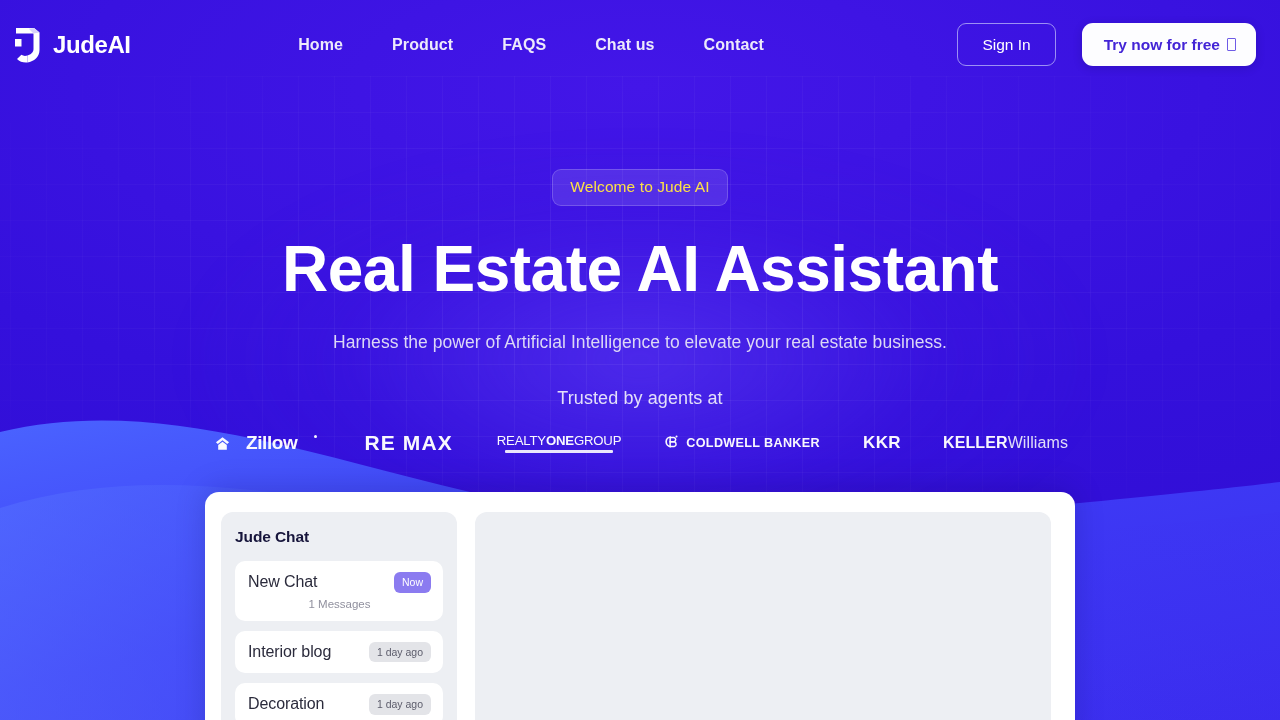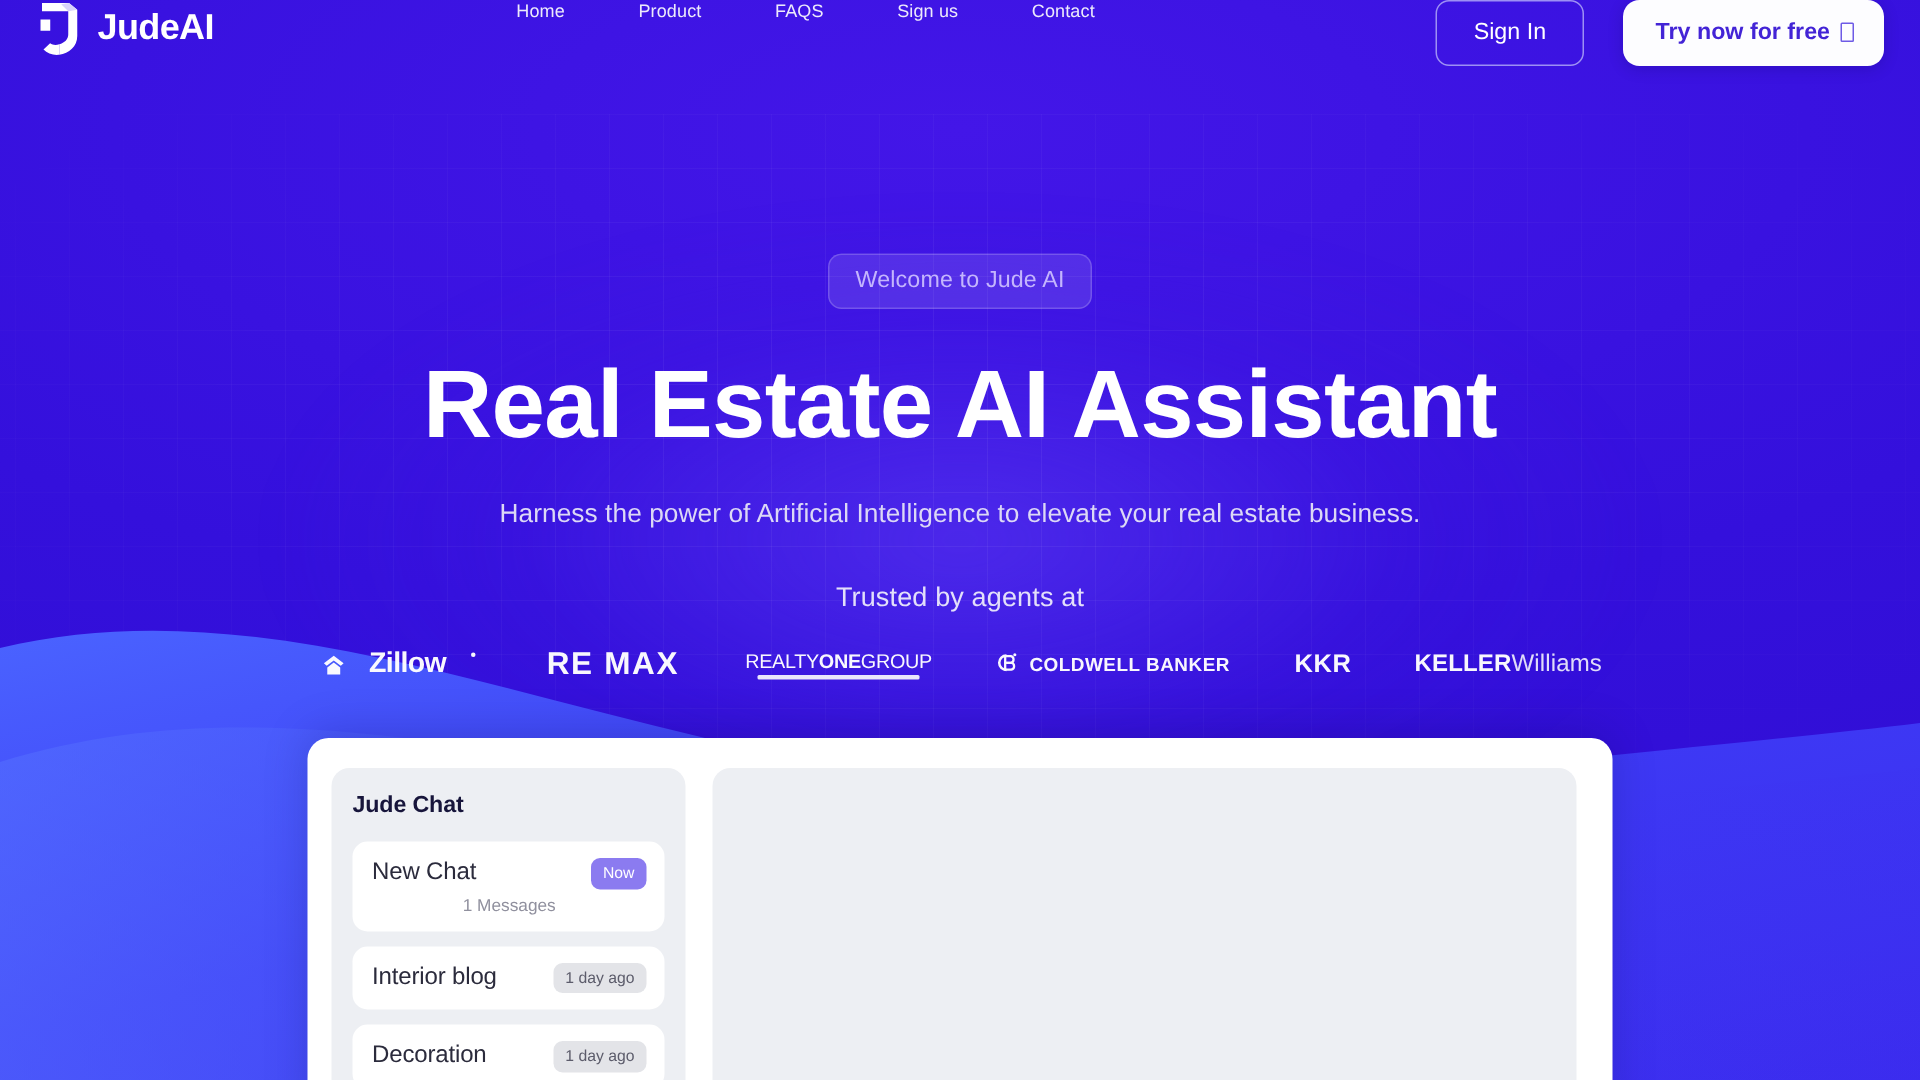--- a/index.html
+++ b/index.html
@@ -36,38 +36,38 @@
     background:radial-gradient(ellipse at center, rgba(110,80,255,0.40) 0%, rgba(70,30,230,0.12) 48%, transparent 72%);
     filter:blur(18px);
   }
   .bg-wave { position:absolute; left:0; right:0; bottom:0; height:330px; }
   .bg-wave svg { display:block; width:100%; height:100%; }
 
   
   .header {
     position:relative; z-index:5;
     height:89px;
-    display:flex; align-items:flex-start;
-    padding:0 24px 0 24px;
+    display:flex; align-items:center;
+    padding:0 24px 0 12px;
   }
   .brand { display:flex; align-items:center; gap:11px; flex:0 0 auto; }
   .brand-mark { width:30px; height:38px; display:block; }
   .brand-name {
     color:#fff; font-size:24px; font-weight:700; letter-spacing:-0.4px;
     line-height:1;
   }
 
   .nav {
     flex:1 1 auto;
     display:flex; align-items:center; justify-content:center;
     gap:49px;
     margin-left:-26px;
   }
   .nav-link {
-    color:#EDEAFB; font-size:12px; font-weight:400;
+    color:#EDEAFB; font-size:16px; font-weight:700;
     text-decoration:none; letter-spacing:0.1px; white-space:nowrap;
   }
 
   .actions { display:flex; align-items:center; gap:26px; flex:0 0 auto; }
   .btn-signin {
     color:#fff; font-size:15.5px; font-weight:400;
     background:transparent;
     border:1.4px solid #9D90F4;
     border-radius:9px;
     padding:13px 24px;
@@ -91,21 +91,21 @@
   }
 
   
   .hero {
     position:relative; z-index:4;
     text-align:center;
     padding-top:80px;
   }
   .welcome-badge {
     display:inline-block;
-    color:#c4b5fd; font-size:15.5px; letter-spacing:0.1px;
+    color:#fde047; font-size:15.5px; letter-spacing:0.1px;
     background:rgba(255,255,255,0.115);
     border:1px solid rgba(255,255,255,0.19);
     border-radius:9px;
     padding:9px 17px 10px;
     line-height:1;
   }
   .headline {
     margin-top:30px;
     color:#FFFFFF;
     font-size:64px;
@@ -248,21 +248,21 @@
       <path d="M22 2 L27.5 6.5 L21.5 7.5 L16.8 2.8 Z" fill="#D8D2FB"></path>
       <path d="M15.5 29.5 L15.5 36.5 C11.5 37 7.5 35.6 5 33 L9.4 28.8 C11.2 30.1 13.3 30.2 15.5 29.5 Z" fill="#FFFFFF"></path>
     </svg>
     <span class="brand-name">JudeAI</span>
   </div>
 
   <nav class="nav">
     <a class="nav-link" href="#">Home</a>
     <a class="nav-link" href="#">Product</a>
     <a class="nav-link" href="#">FAQS</a>
-    <a class="nav-link" href="#">Sign us</a>
+    <a class="nav-link" href="#">Chat us</a>
     <a class="nav-link" href="#">Contact</a>
   </nav>
 
   <div class="actions">
     <button class="btn-signin">Sign In</button>
     <button class="btn-try">
       <span>Try now for free</span>
       <span class="tofu"></span>
     </button>
   </div>

